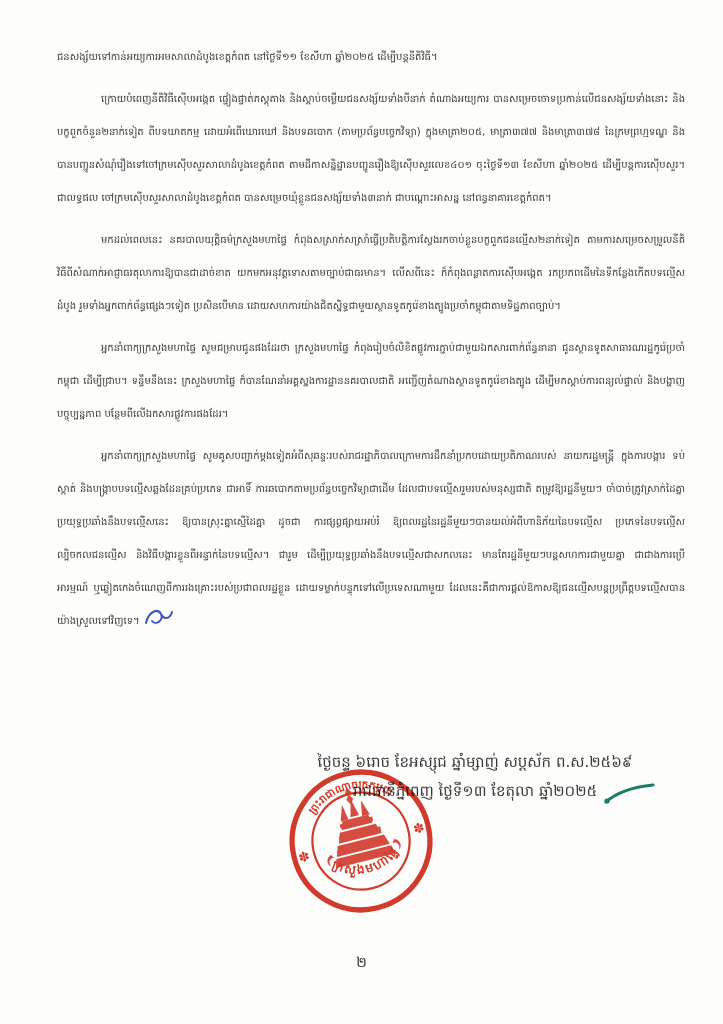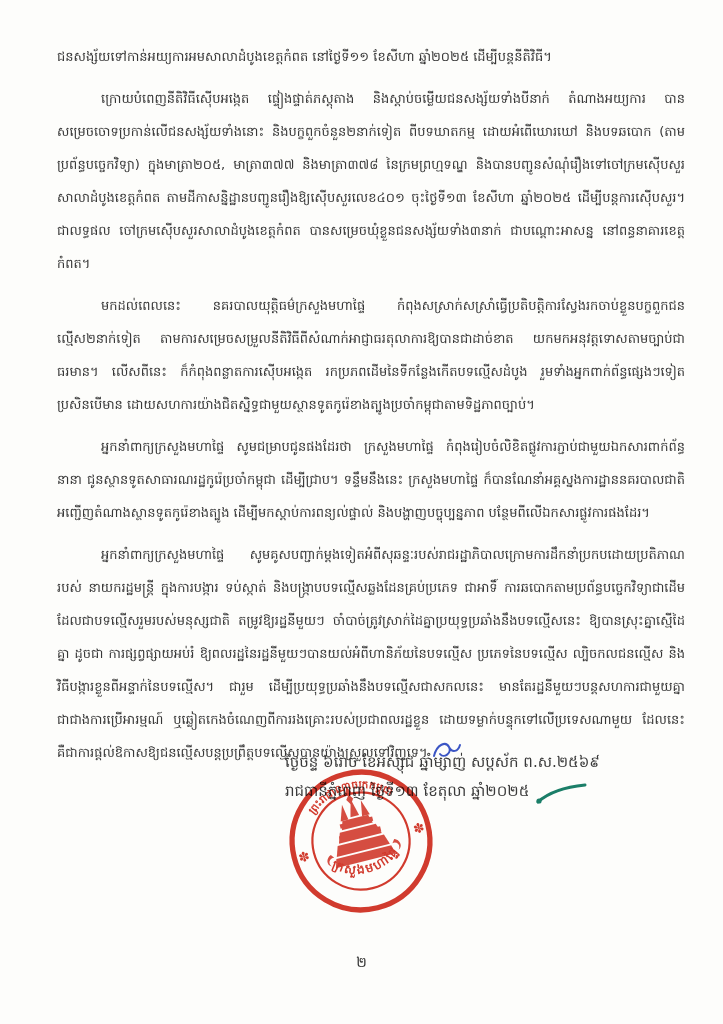--- a/index.html
+++ b/index.html
@@ -8,29 +8,29 @@
     width:723px;height:1024px;
     margin:0 auto;
     background:#fdfdfb;
     box-shadow:0 0 6px rgba(0,0,0,.25);
     font-family:"DejaVu Sans",sans-serif;
     color:#373737;
     overflow:hidden;
   }
   .content{
     position:absolute;left:57px;top:40px;width:628px;
-    font-size:13px;line-height:33px;text-align:justify;
+    font-size:10px;line-height:33px;text-align:justify;
   }
   .content p{margin:0 0 9px 0;text-indent:44px;}
   .content p.no-indent{text-indent:0;}
   .bold{font-weight:normal;}
   .blue-mark{display:inline-block;vertical-align:-4px;margin-left:4px;}
   .date-block{
     position:absolute;right:58px;top:748px;width:380px;
-    text-align:left;font-size:15px;line-height:29px;color:#3a3a3a;
+    text-align:center;font-size:15px;line-height:29px;color:#3a3a3a;
     white-space:nowrap;
   }
   .date-line2-wrap{display:inline-block;position:relative;}
   .green-mark{position:absolute;right:-58px;top:6px;}
   .stamp{
     position:absolute;left:286px;top:766px;width:150px;height:150px;
     transform:rotate(-14deg);
     opacity:.92;
     mix-blend-mode:multiply;
   }

